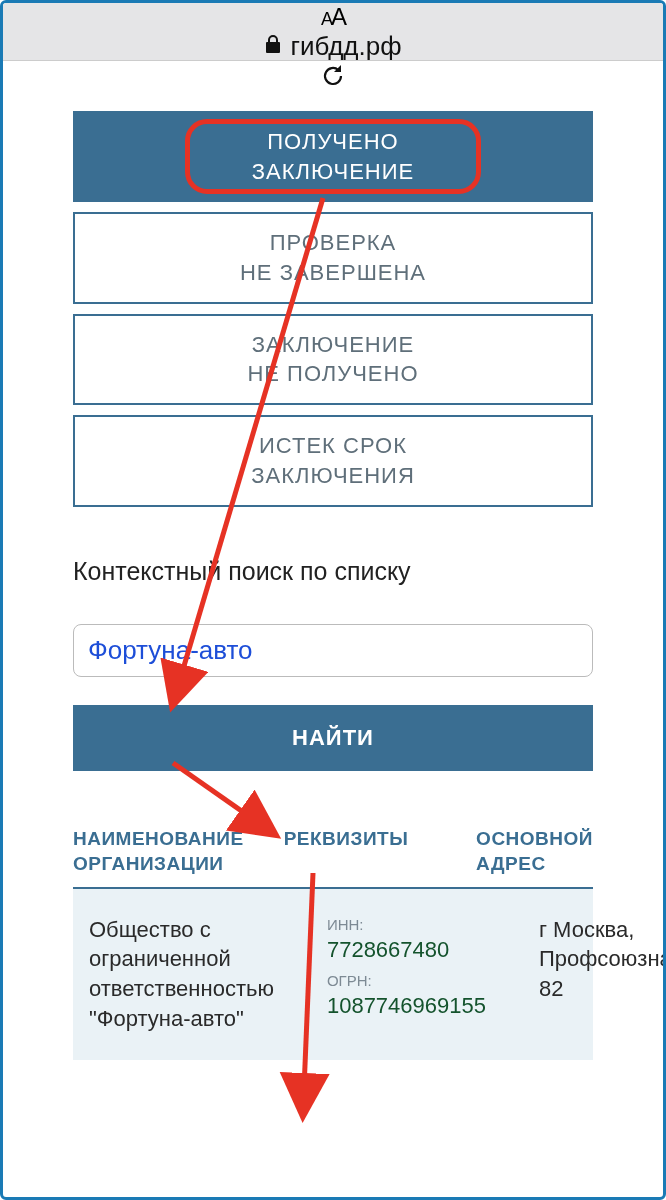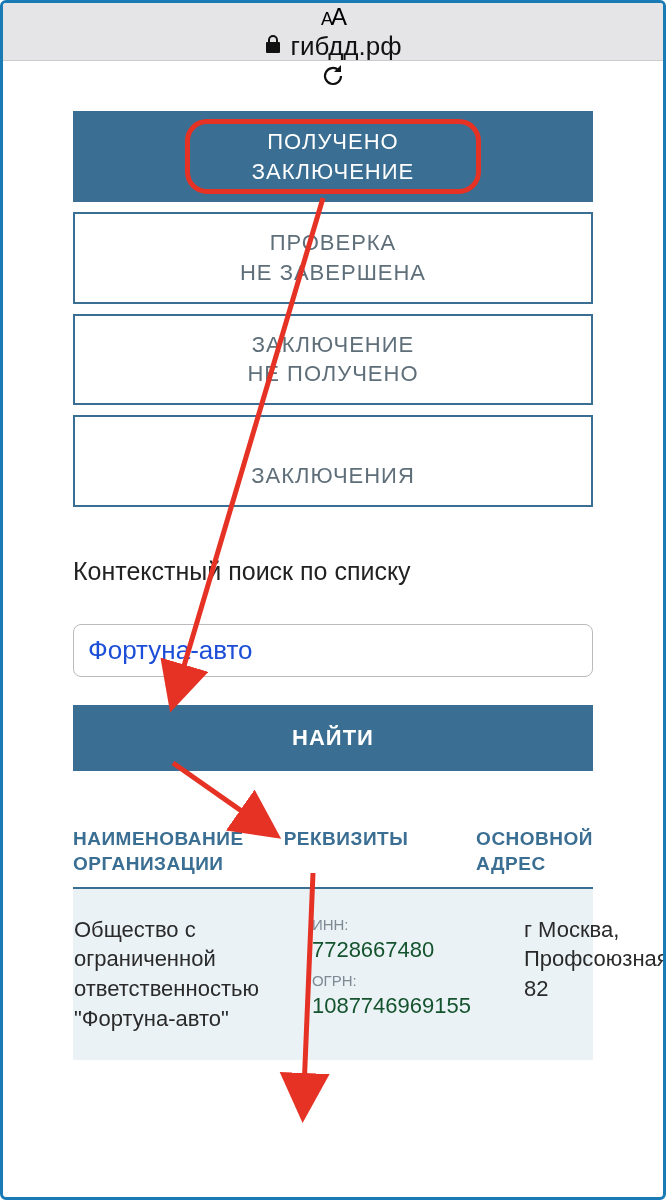--- a/index.html
+++ b/index.html
@@ -105,21 +105,21 @@
       font-weight: 700;
       letter-spacing: 0.5px;
       line-height: 1.35;
     }
     .col1 { width: 230px; padding-right: 10px; }
     .col2 { width: 210px; padding-right: 10px; }
     .col3 { width: 120px; }
     .trow {
       display: flex;
       background: #eaf2f6;
-      padding: 26px 0 26px 1px;
+      padding: 26px 0 26px 16px;
       margin-top: 0;
       gap: 43px;
     }
     .td { font-size: 22px; color: #2a2a2a; line-height: 1.35; }
     .td .meta-label { font-size: 15px; color: #7d8a94; display: block; }
     .td .meta-val { font-size: 22px; color: #14532d; margin-bottom: 6px; display: block; }
     svg.arrows {
       position: absolute;
       top: 0; left: 0;
       width: 666px; height: 1200px;
@@ -159,21 +159,21 @@
     <span>ПРОВЕРКА</span><br>
     <span>НЕ ЗАВЕРШЕНА</span>
   </div>
 
   <div class="filter-btn">
     <span>ЗАКЛЮЧЕНИЕ</span><br>
     <span>НЕ ПОЛУЧЕНО</span>
   </div>
 
   <div class="filter-btn">
-    <br>
+    <span>ИСТЕК СРОК</span><br>
     <span>ЗАКЛЮЧЕНИЯ</span>
   </div>
 
   <div class="section-label">Контекстный поиск по списку</div>
 
   <input class="search-input" value="Фортуна-авто" style="">
 
   <button class="search-button">НАЙТИ</button>
 
   <div class="table-wrap">

